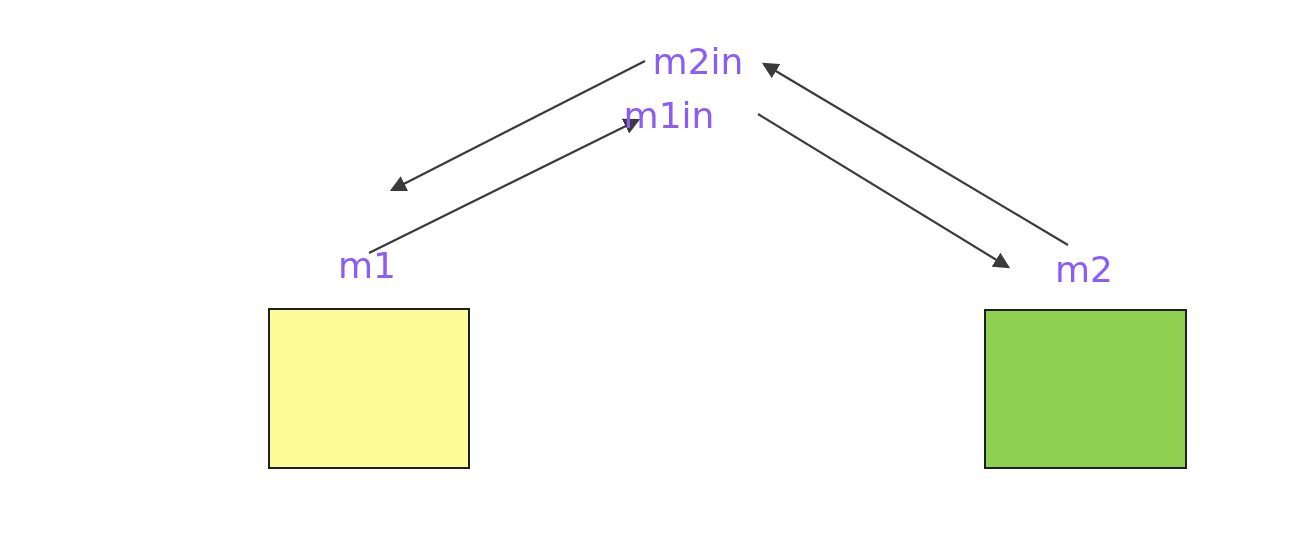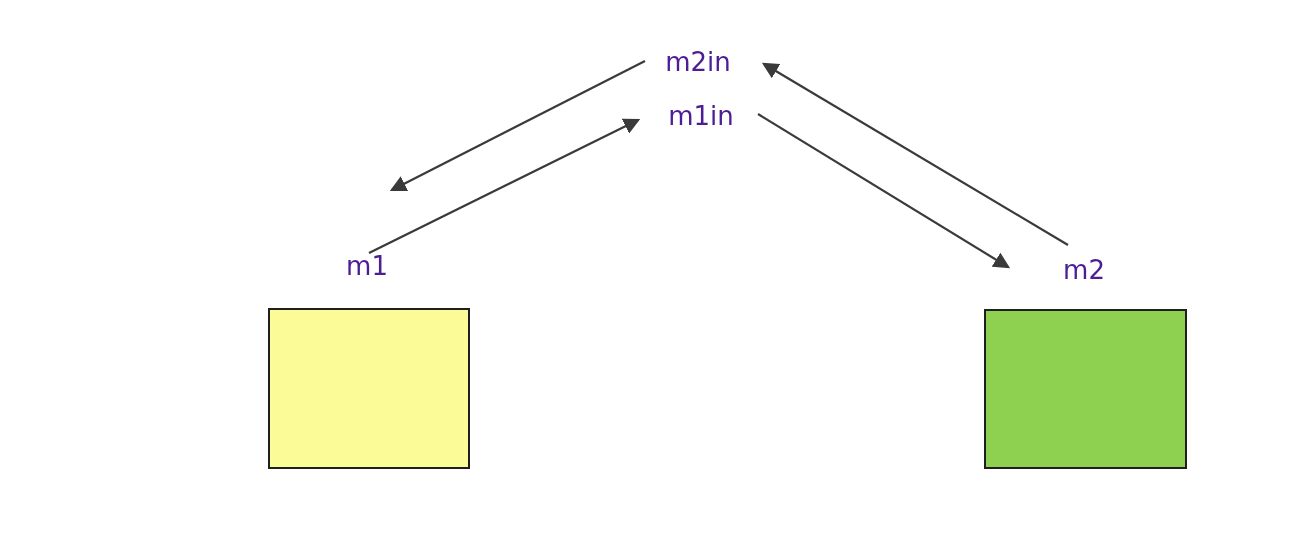--- a/index.html
+++ b/index.html
@@ -26,22 +26,22 @@
     width: 1305px;
     height: 549px;
   }
   .edges-svg line {
     stroke-width: 2.2;
     fill: none;
   }
   .diagram-label {
     position: absolute;
     transform: translate(-50%, -50%);
-    font-size: 26px;
-    color: #4c1d95;
+    font-size: 36px;
+    color: #8b5cf6;
     white-space: nowrap;
     line-height: 1;
   }
   .node-box {
     position: absolute;
     border: 2px solid #1f1f1f;
     box-sizing: border-box;
   }
   .node-m1 {
     left: 268px;
@@ -49,21 +49,21 @@
     width: 202px;
     height: 161px;
   }
   .node-m2 {
     left: 984px;
     top: 309px;
     width: 203px;
     height: 160px;
   }
   .label-m2in { left: 698px; top: 62px; }
-  .label-m1in { left: 701px; top: 116px; }
+  .label-m1in { left: 669px; top: 116px; }
   .label-m1   { left: 367px; top: 266px; }
   .label-m2   { left: 1084px; top: 270px; }
 </style>
 </head>
 <body>
 
 <div class="canvas">
 
   <svg class="edges-svg" viewBox="0 0 1305 549" xmlns="http://www.w3.org/2000/svg">
     <defs>

